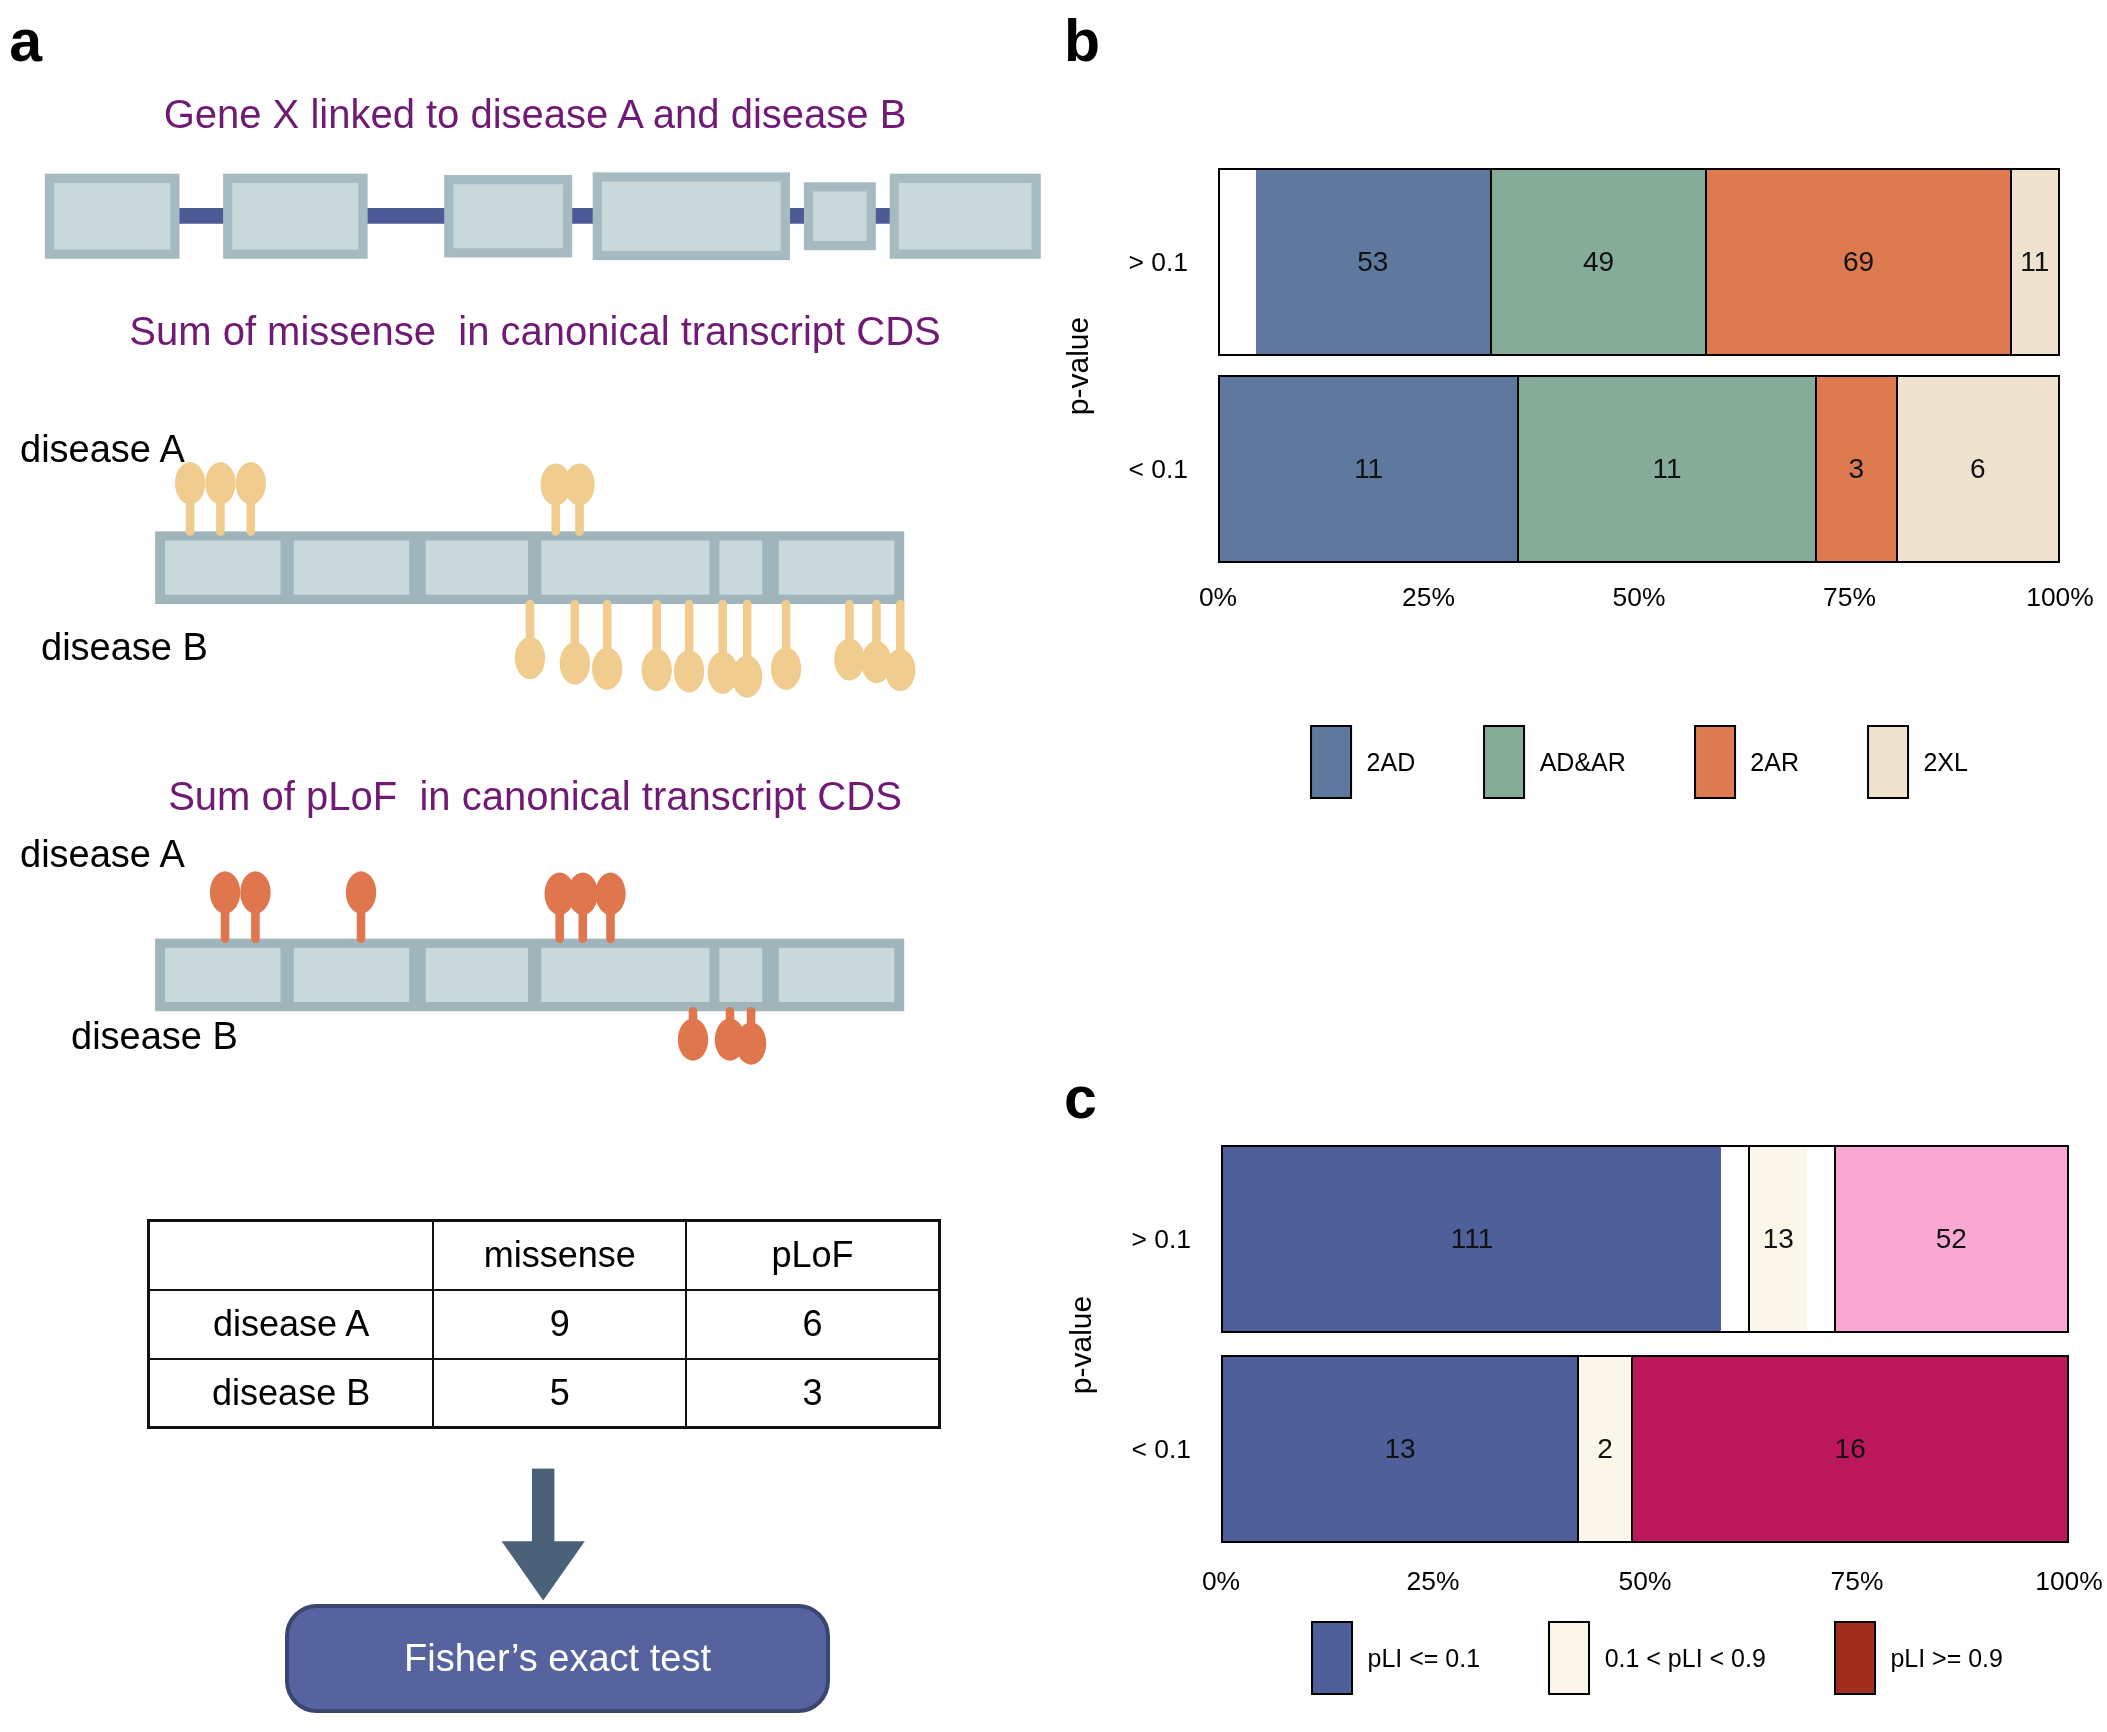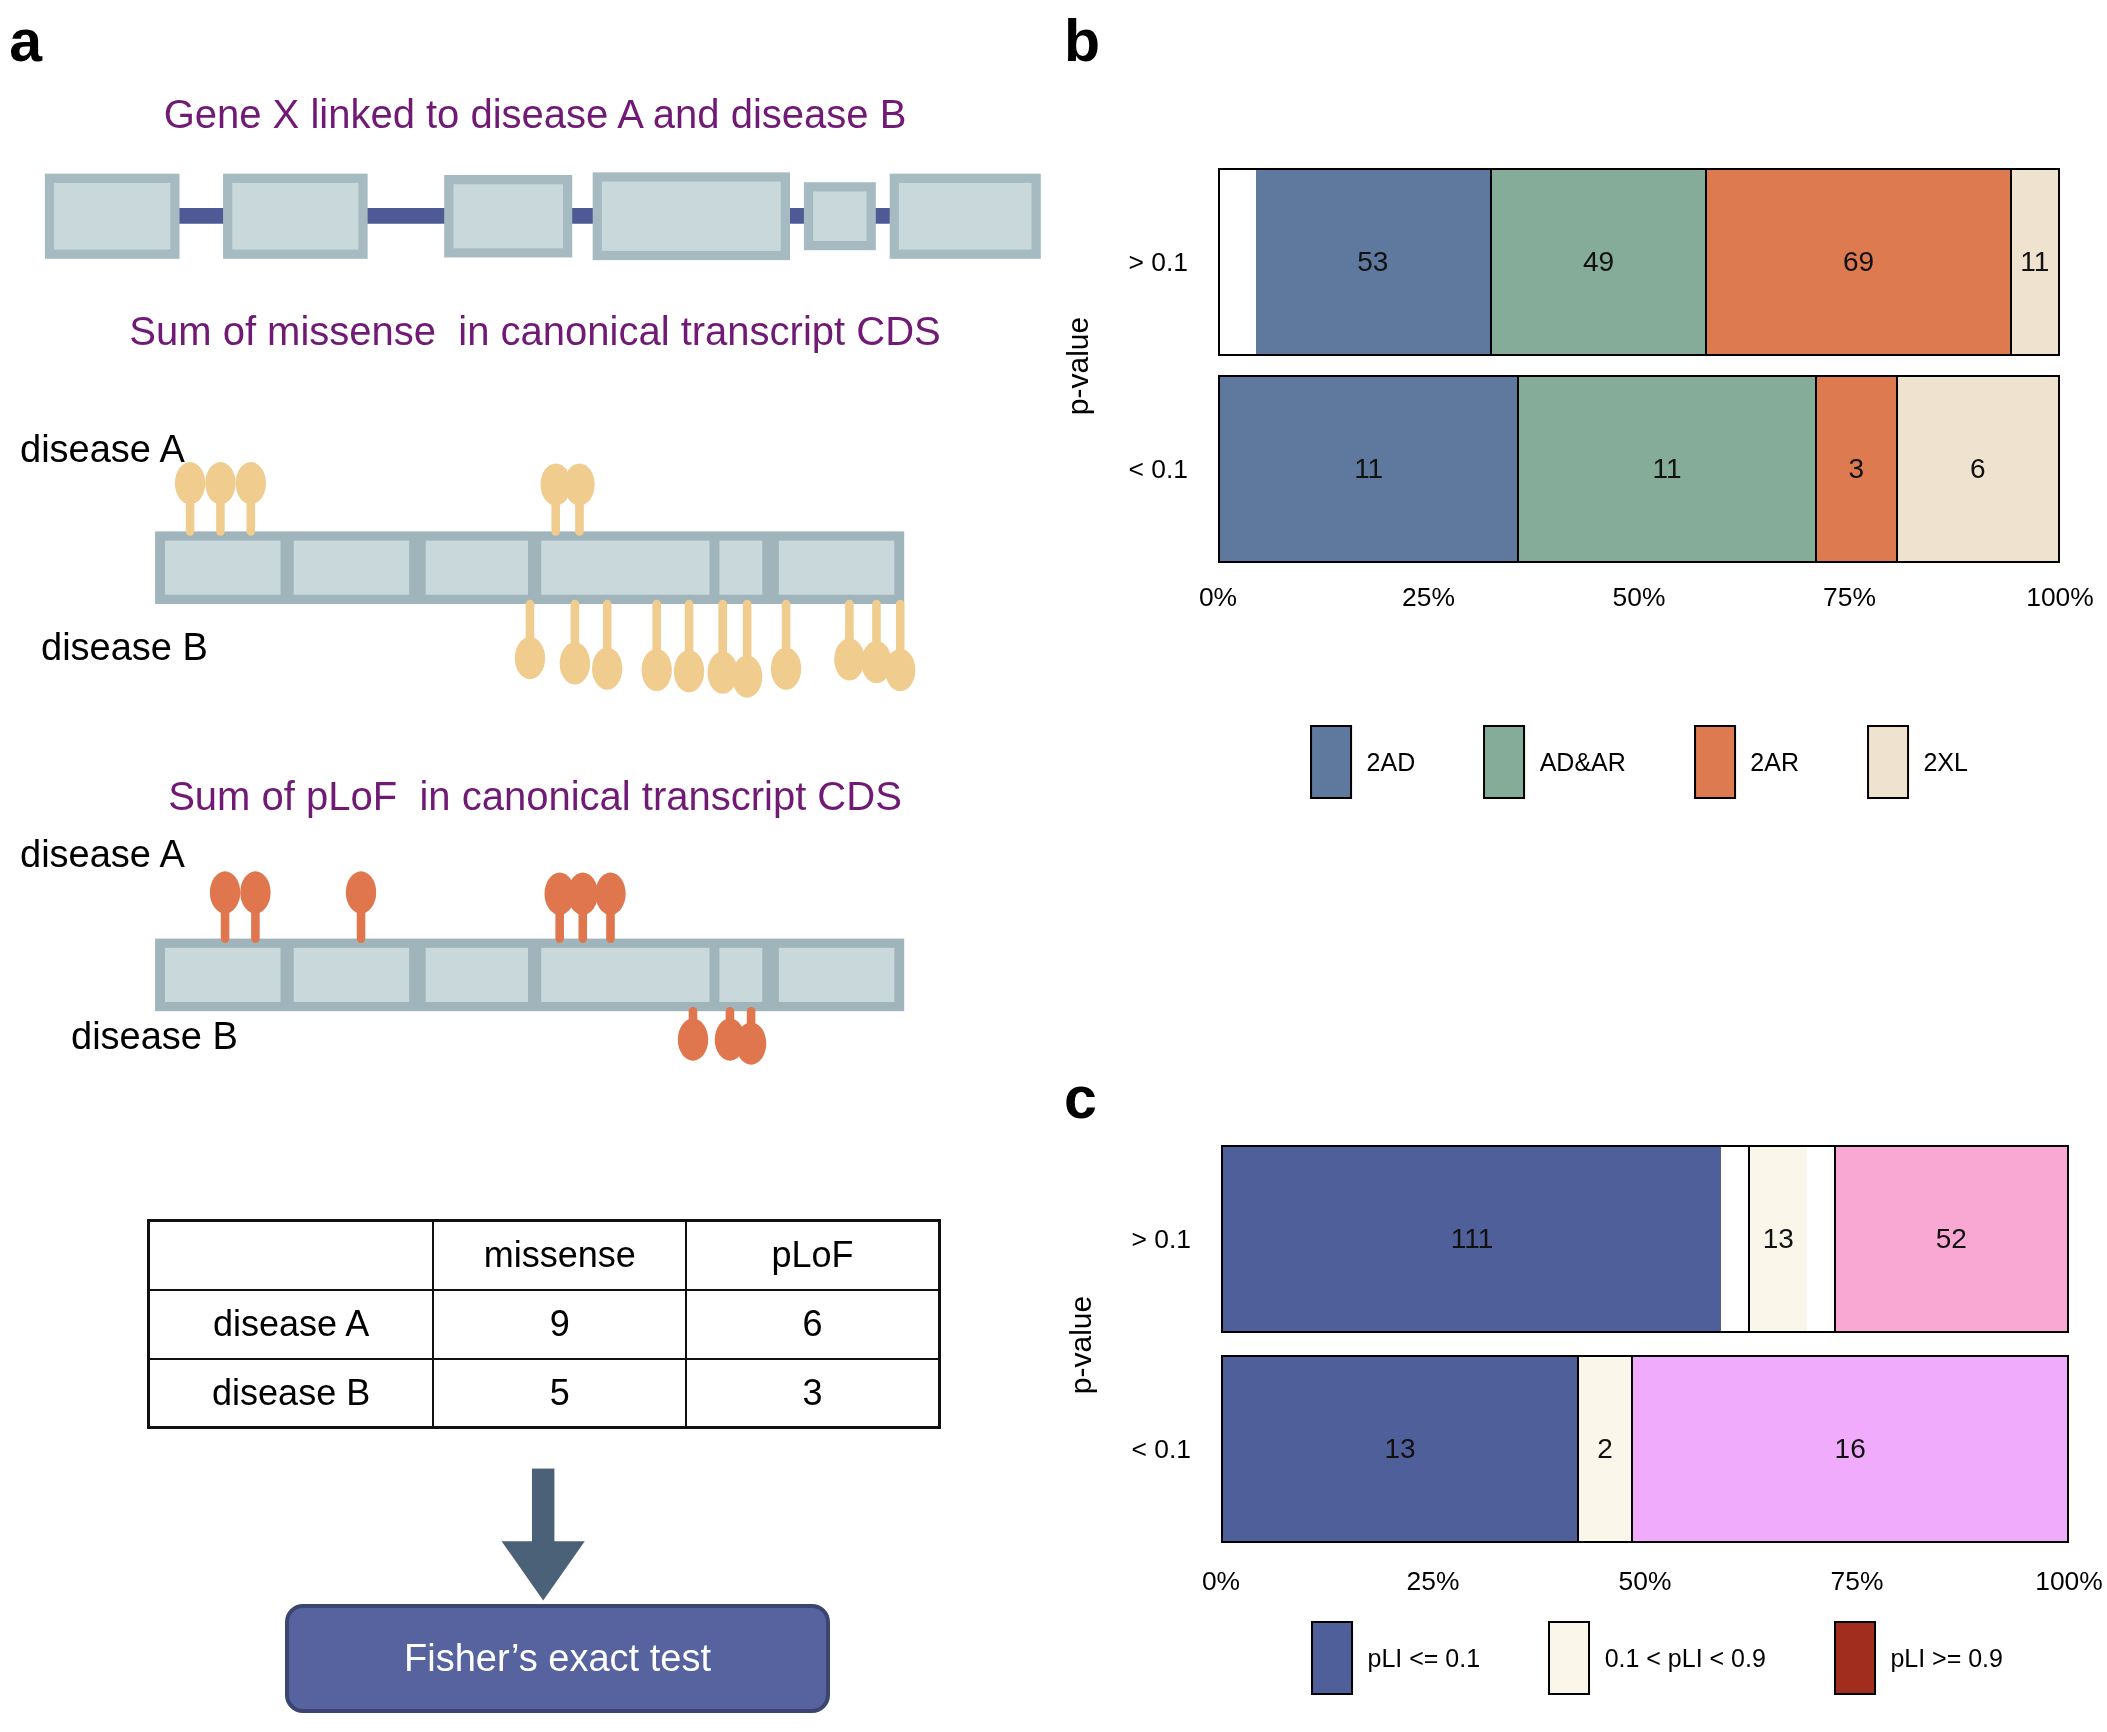--- a/index.html
+++ b/index.html
@@ -33,21 +33,21 @@
   #cont-table th,#cont-table td{
     border:2px solid #111;
     text-align:center;vertical-align:middle;
     font-weight:400;padding:0;
   }
   #cont-table{border:3.3px solid #111;}
   #cont-table tr{height:69px;}
   
   #fisher-box{
     position:absolute;left:285px;top:1604px;width:545px;height:109px;
-    background:#56639e;border:4.6px solid #3a4570;border-radius:18px;
+    background:#56639e;border:4.6px solid #3a4570;border-radius:32px;
     display:flex;align-items:center;justify-content:center;
     font-size:38px;color:#ffffff;box-sizing:border-box;
   }
   
   .chart{position:absolute;top:0;height:1732px;}
   .bar-row{
     position:absolute;left:0;width:100%;
     display:flex;border:2.6px solid #000;box-sizing:border-box;background:#fff;
   }
   .bar-seg{
@@ -269,21 +269,21 @@
         </div>
       </div>
       <div class="cat-label" style="top: 1145px; height: 188px;">&gt; 0.1</div>
       <div class="bar-row" style="top: 1355px; height: 188px;">
         <div class="bar-seg" style="width: 41.9355%; background: rgb(79, 95, 153);">
           <span>13</span>
         </div>
         <div class="bar-seg inner" style="width: 6.45161%; background: rgb(250, 246, 234);">
           <span>2</span>
         </div>
-        <div class="bar-seg inner" style="width: 51.6129%; background: #f0abfc; text-align: center;">
+        <div class="bar-seg inner" style="width: 51.6129%; background: #be185d; text-align: center;">
           <span>16</span>
         </div>
       </div>
       <div class="cat-label" style="top: 1355px; height: 188px;">&lt; 0.1</div>
       <div class="tick" style="left: 0%; top: 1566px;">0%</div>
       <div class="tick" style="left: 25%; top: 1566px;">25%</div>
       <div class="tick" style="left: 50%; top: 1566px;">50%</div>
       <div class="tick" style="left: 75%; top: 1566px;">75%</div>
       <div class="tick" style="left: 100%; top: 1566px;">100%</div>
       <div class="ylabel" style="top: 1345px;">p-value</div>

